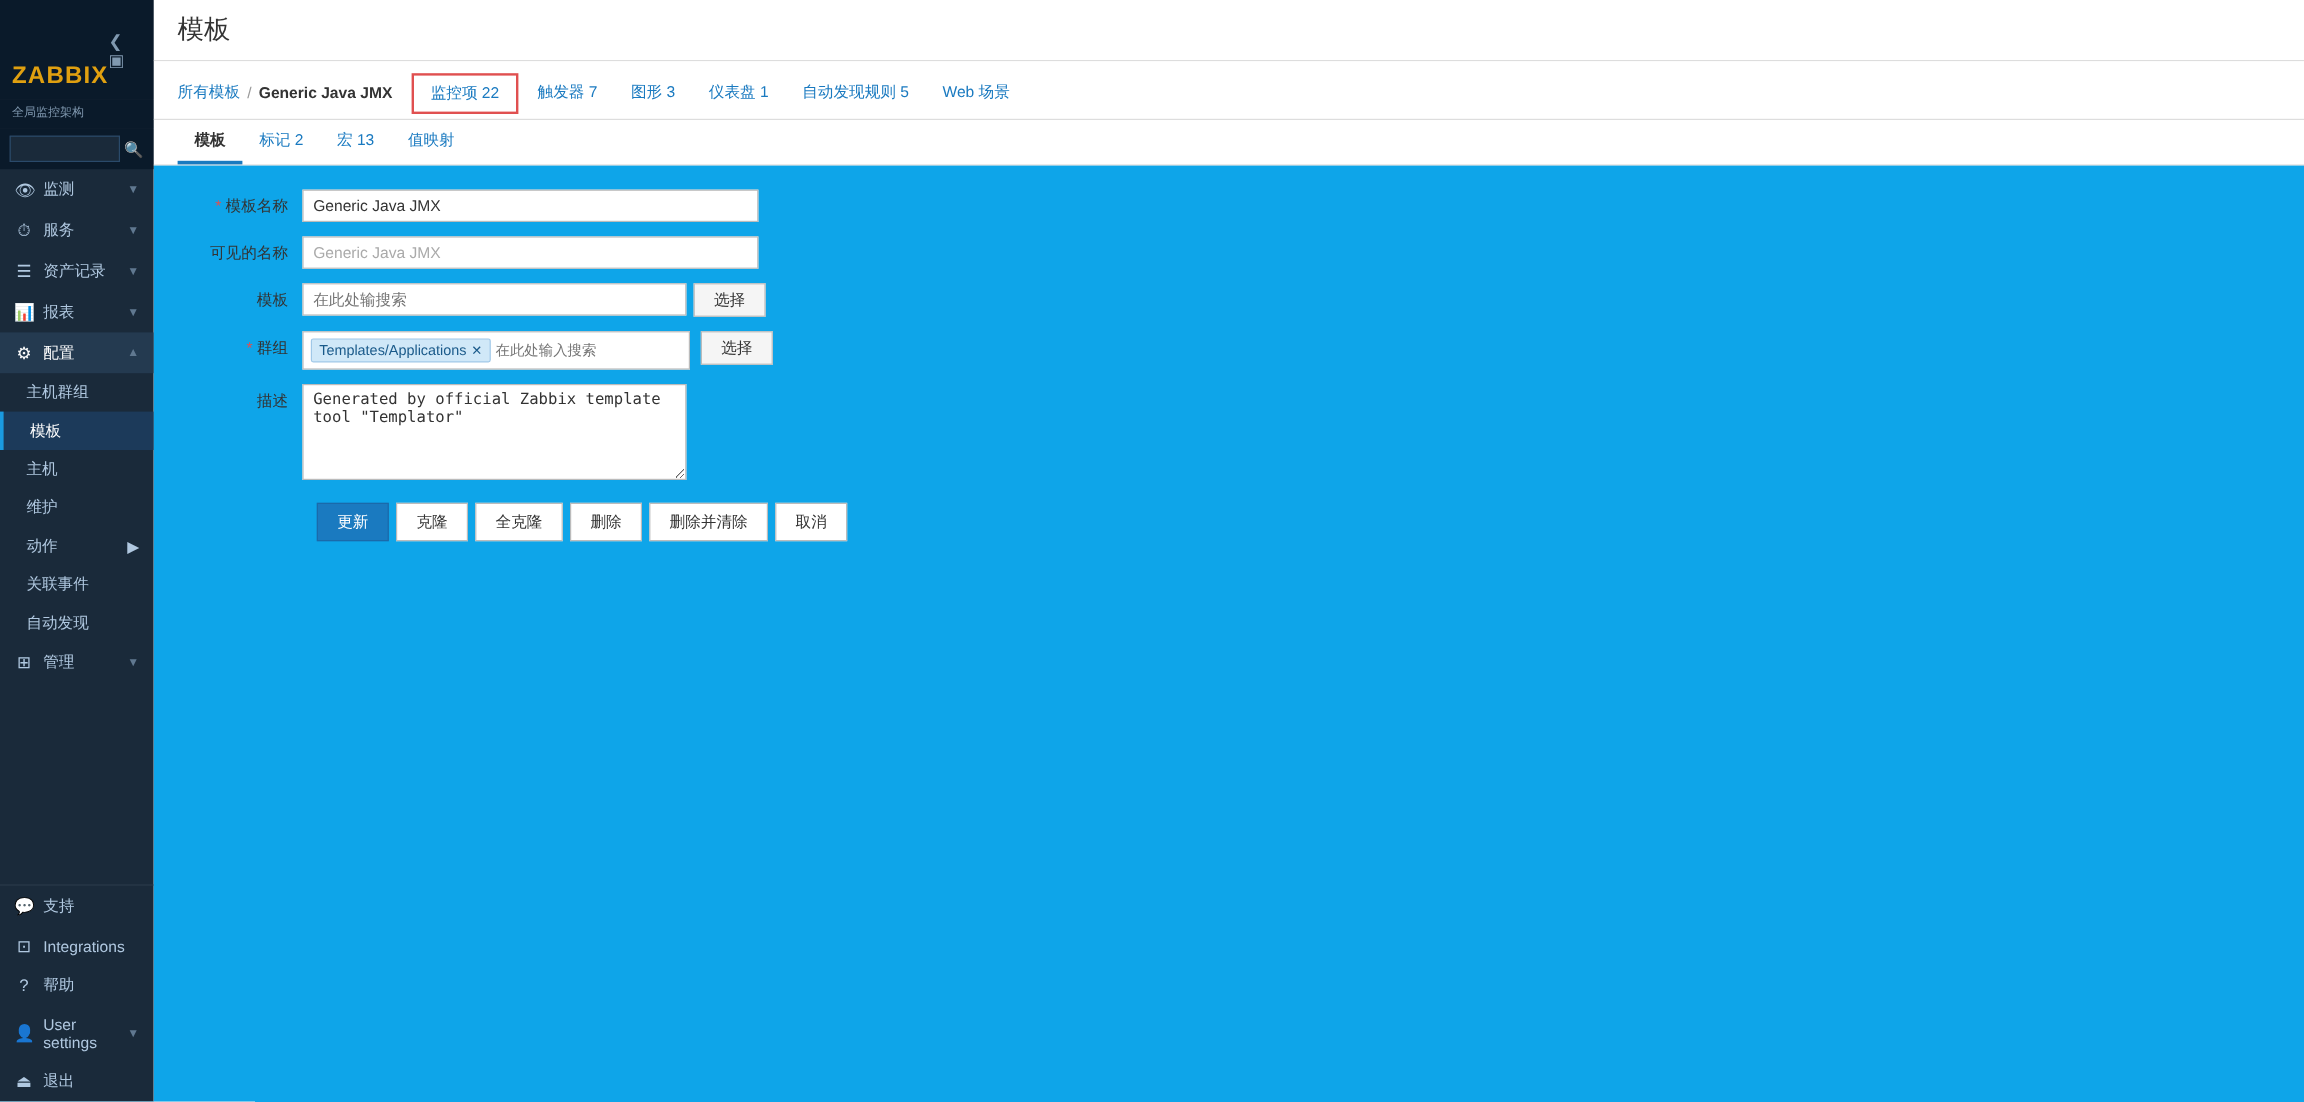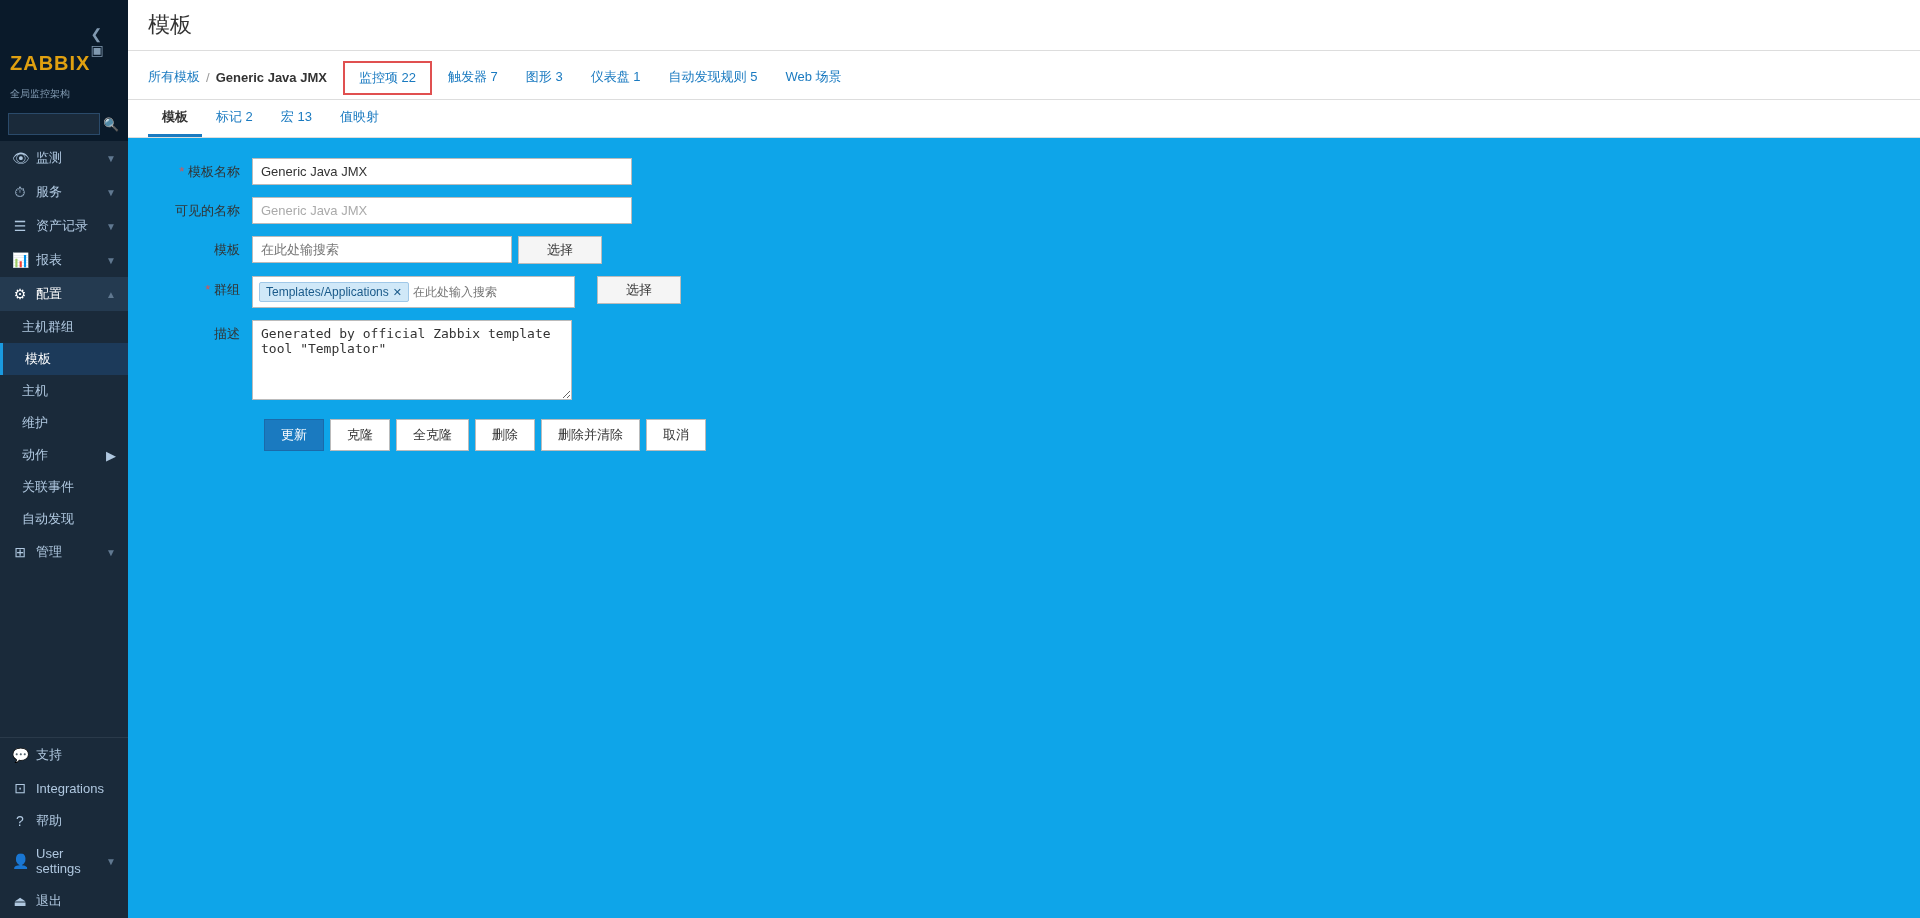--- a/index.html
+++ b/index.html
@@ -259,21 +259,21 @@
     .tag-input {
       border: none;
       outline: none;
       font-size: 12px;
       color: #999;
       min-width: 80px;
       background: transparent;
     }
 
     .select-btn {
-      padding: 4px 28px;
+      padding: 4px 16px;
       background: #f5f5f5;
       border: 1px solid #bbb;
       font-size: 13px;
       cursor: pointer;
       color: #333;
       margin-left: 6px;
       white-space: nowrap;
     }
 
     
@@ -476,28 +476,28 @@
     <div class="form-row">
       <div class="form-label">可见的名称</div>
       <div class="form-control">
         <input type="text" placeholder="Generic Java JMX" style="">
       </div>
     </div>
 
     <div class="form-row">
       <div class="form-label">模板</div>
       <div class="inline-group">
-        <input type="text" style="width: 260px; padding: 5px 8px; border: 1px solid rgb(187, 187, 187); font-size: 13px; background: rgb(255, 255, 255); outline: none;" placeholder="在此处输搜索">
+        <input type="text" style="width: 320px; padding: 5px 8px; border: 1px solid rgb(187, 187, 187); font-size: 13px; background: rgb(255, 255, 255); outline: none;" placeholder="在此处输搜索">
         <button class="select-btn">选择</button>
       </div>
     </div>
 
     <div class="form-row">
       <div class="form-label required">群组</div>
-      <div style="display:flex;align-items:flex-start;gap:16px;">
+      <div style="display:flex;align-items:flex-start;gap:3px;">
         <div class="tag-box">
           <div class="tag-item">
             <span>Templates/Applications</span>
             <span class="tag-close">✕</span>
           </div>
           <input type="text" class="tag-input" placeholder="在此处输入搜索" style="">
         </div>
         <button class="select-btn">选择</button>
       </div>
     </div>

